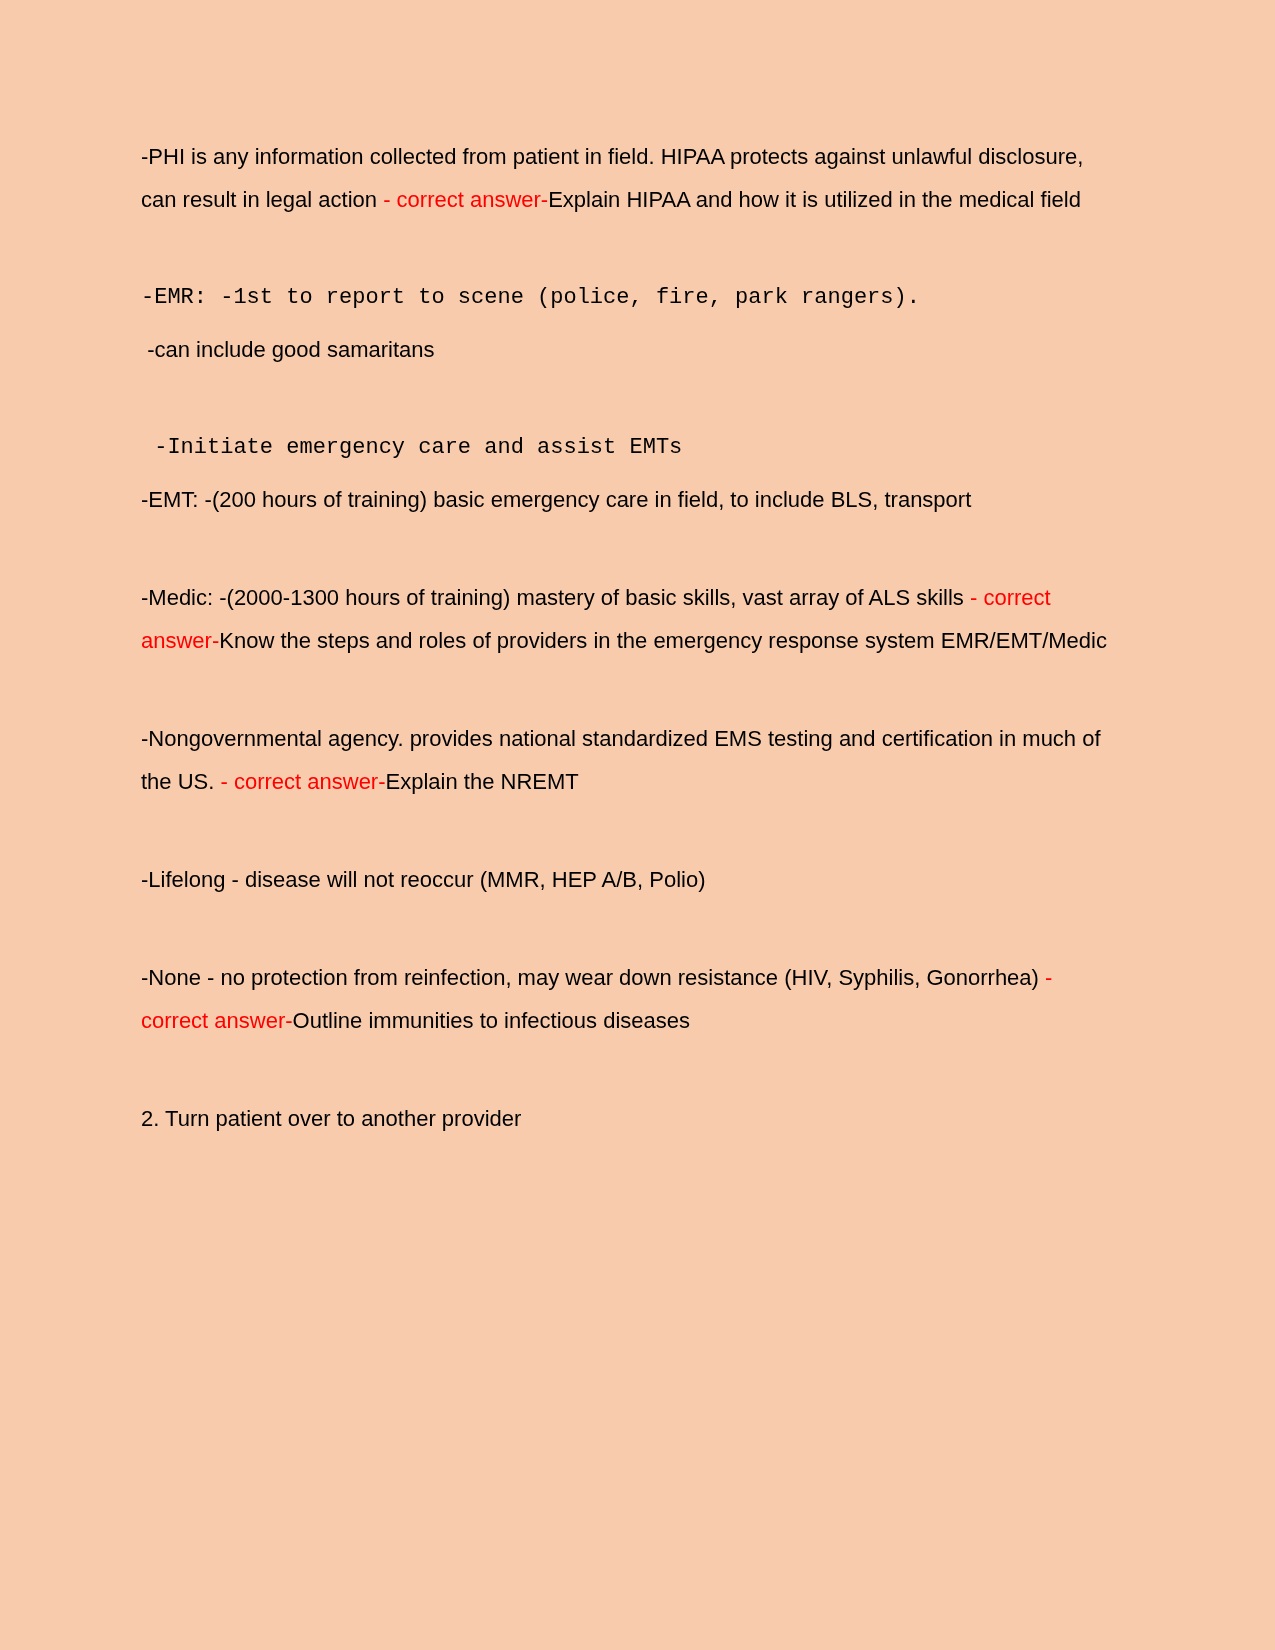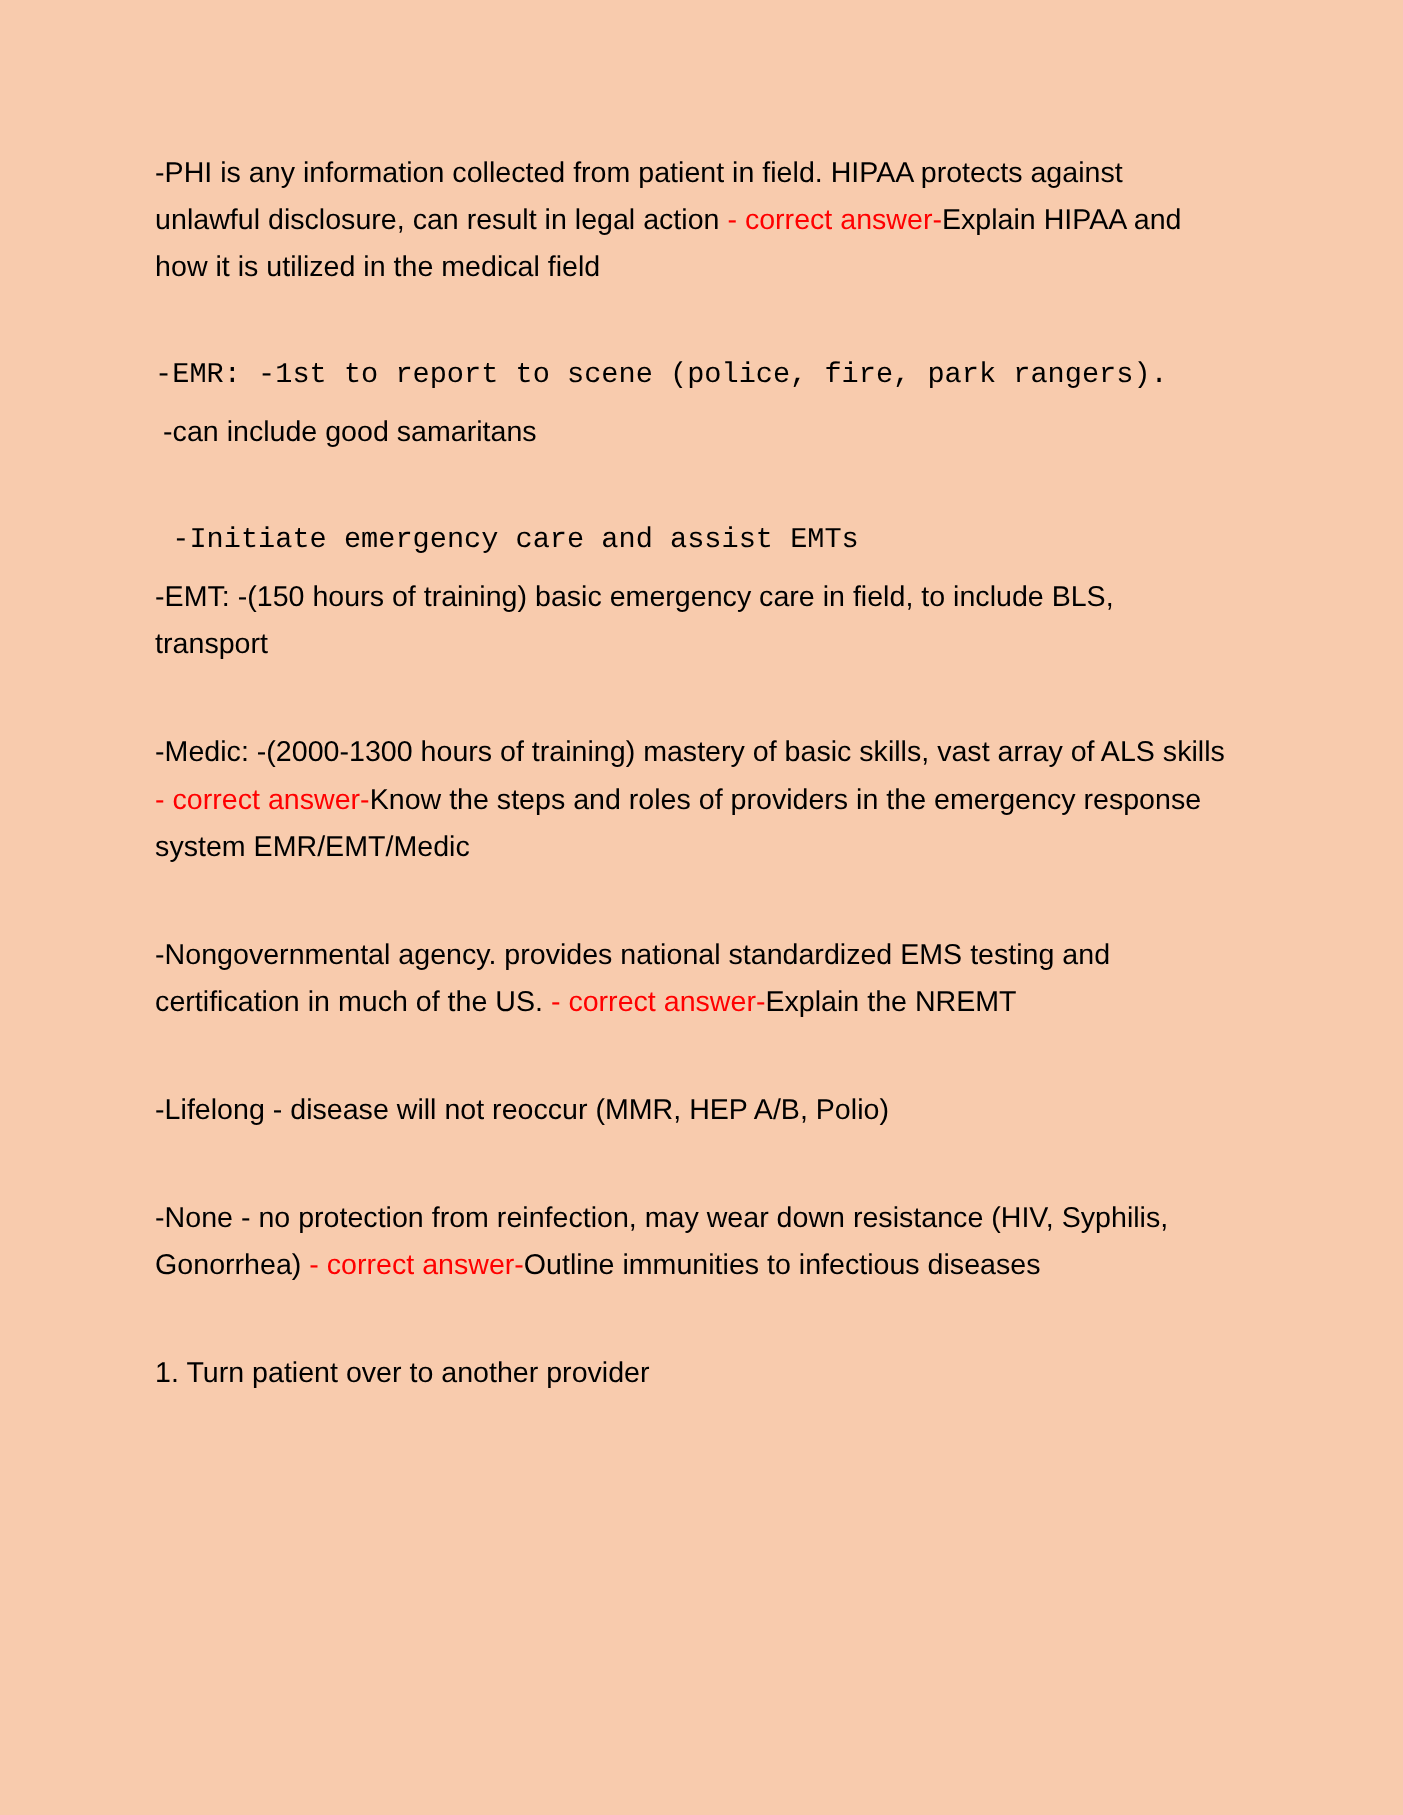--- a/index.html
+++ b/index.html
@@ -16,21 +16,21 @@
     background: #f8cbad;
     box-sizing: border-box;
     padding: 135px 160px 60px 141px;
     overflow: hidden;
   }
   .content {
     width: 974px;
   }
   .para {
     margin: 0 0 55px 0;
-    font-size: 26px;
+    font-size: 22px;
     line-height: 43px;
     color: #000000;
     white-space: pre-wrap;
     word-wrap: break-word;
   }
   .para.tight {
     margin-bottom: 9px;
     font-family: Liberation Mono, monospace;
   }
   .para:last-child {
@@ -45,20 +45,20 @@
 </style>
 </head>
 <body>
 
 <div class="page">
   <div class="content" id="paragraphs-container">
       <p class="para"><span class="seg-black">-PHI is any information collected from patient in field. HIPAA protects against unlawful disclosure, can result in legal action </span><span class="seg-red">- correct answer-</span><span class="seg-black">Explain HIPAA and how it is utilized in the medical field</span></p>
       <p class="para tight"><span class="seg-black">-EMR: -1st to report to scene (police, fire, park rangers).</span></p>
       <p class="para"><span class="seg-black"> -can include good samaritans</span></p>
       <p class="para tight"><span class="seg-black"> -Initiate emergency care and assist EMTs</span></p>
-      <p class="para"><span class="seg-black">-EMT: -(150 hours of training) basic emergency care in field, to include BLS, transport</span></p>
+      <p class="para"><span class="seg-black">-EMT: -(200 hours of training) basic emergency care in field, to include BLS, transport</span></p>
       <p class="para"><span class="seg-black">-Medic: -(2000-1300 hours of training) mastery of basic skills, vast array of ALS skills </span><span class="seg-red">- correct answer-</span><span class="seg-black">Know the steps and roles of providers in the emergency response system EMR/EMT/Medic</span></p>
       <p class="para"><span class="seg-black">-Nongovernmental agency. provides national standardized EMS testing and certification in much of the US. </span><span class="seg-red">- correct answer-</span><span class="seg-black">Explain the NREMT</span></p>
       <p class="para"><span class="seg-black">-Lifelong - disease will not reoccur (MMR, HEP A/B, Polio)</span></p>
       <p class="para"><span class="seg-black">-None - no protection from reinfection, may wear down resistance (HIV, Syphilis, Gonorrhea) </span><span class="seg-red">- correct answer-</span><span class="seg-black">Outline immunities to infectious diseases</span></p>
-      <p class="para"><span class="seg-black">1. Turn patient over to another provider</span></p>
+      <p class="para"><span class="seg-black">2. Turn patient over to another provider</span></p>
     </div>
 </div>
 
 </body></html>

